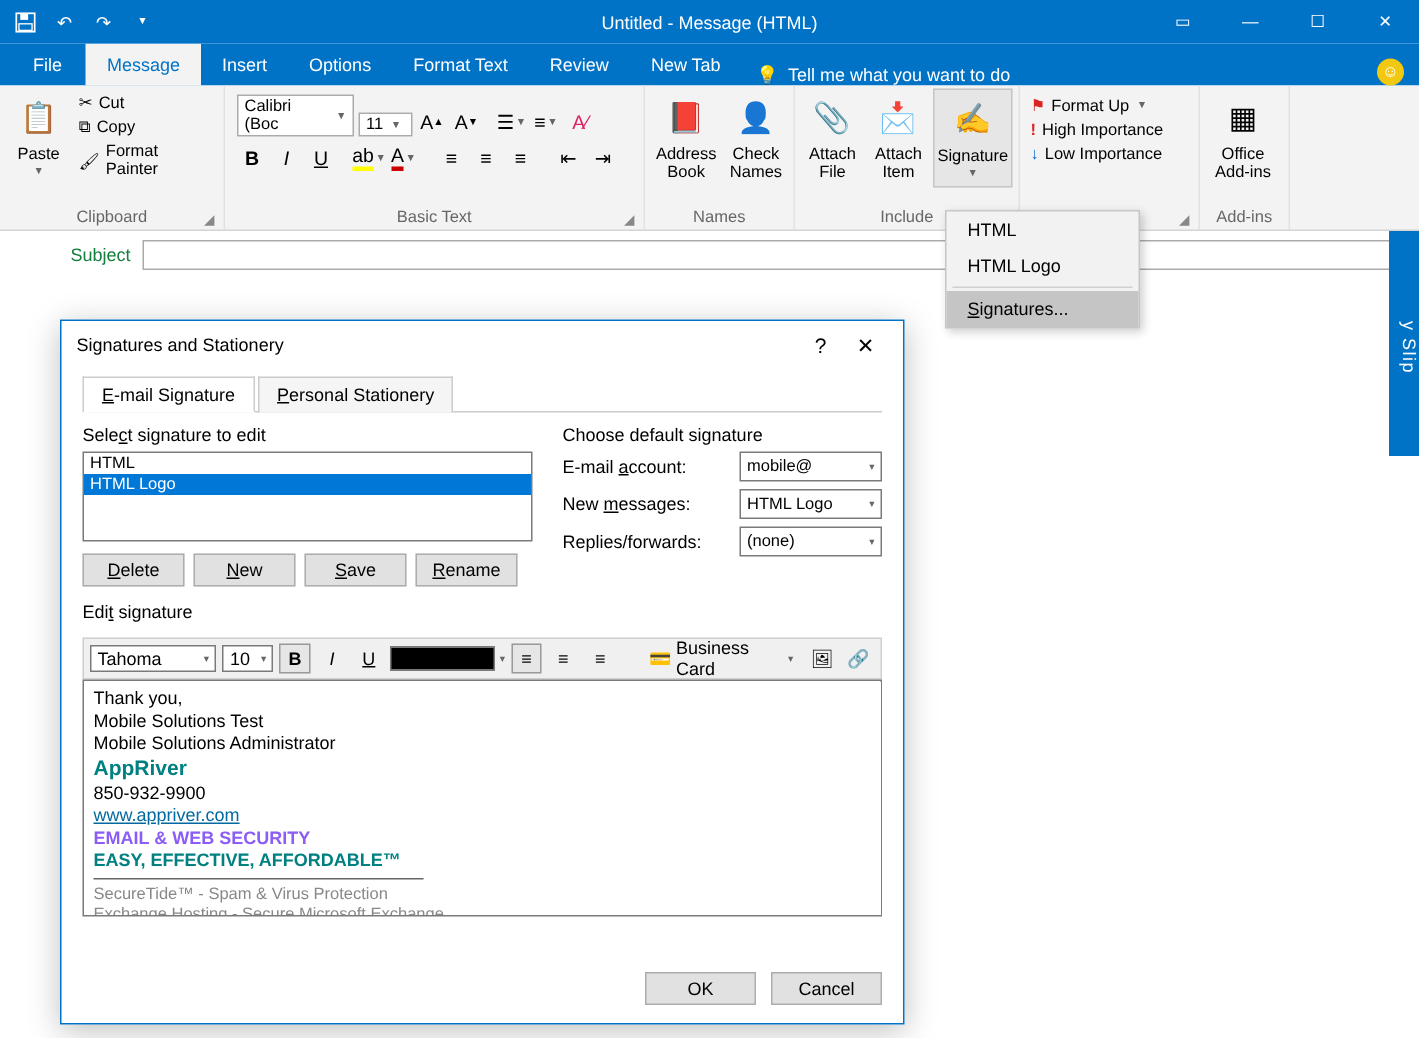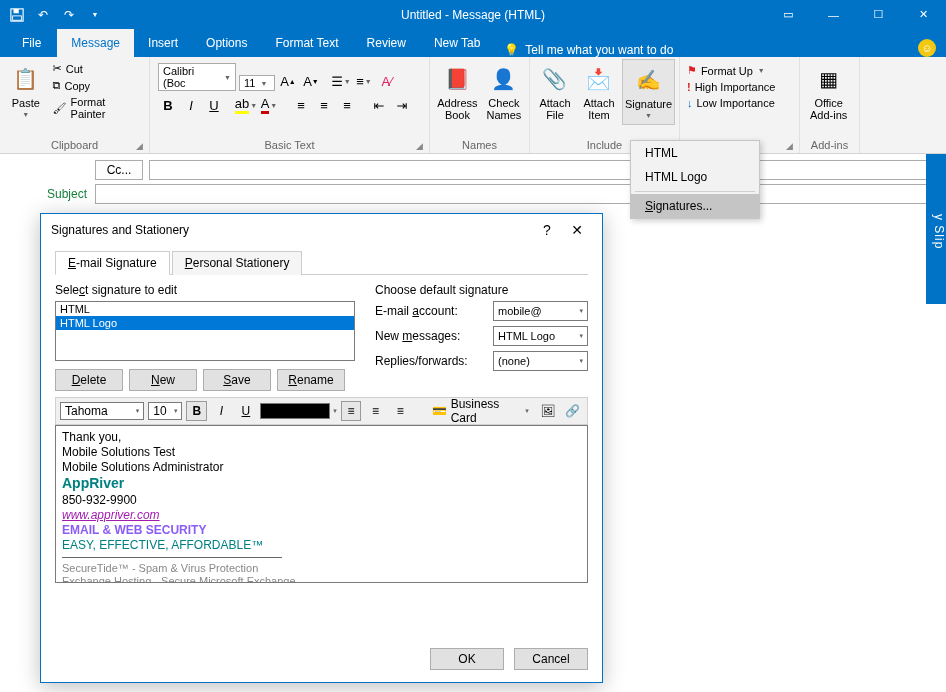--- a/index.html
+++ b/index.html
@@ -70,23 +70,23 @@
 .form-row .fl { width: 110px; }
 .form-row select, .form-row .sel { flex: 1; border: 1px solid #7a7a7a; background: #fff; height: 20px; padding: 0 4px; font-size: 11px; display: flex; align-items: center; justify-content: space-between; }
 .edit-toolbar { display: flex; align-items: center; gap: 4px; background: #f0f0f0; border: 1px solid #d0d0d0; padding: 3px 4px; margin-top: 6px; }
 .edit-toolbar .sel-font { border: 1px solid #7a7a7a; width: 90px; padding: 1px 4px; background: #fff; display:flex; justify-content:space-between; align-items:center; }
 .edit-toolbar .sel-size { border: 1px solid #7a7a7a; width: 36px; padding: 1px 4px; background: #fff; display:flex; justify-content:space-between; align-items:center;}
 .edit-toolbar .tb-btn { width: 22px; height: 20px; display: flex; align-items: center; justify-content: center; border: 1px solid transparent; cursor: pointer; }
 .edit-toolbar .tb-btn.on { border-color: #9a9a9a; background: #e6e6e6; }
 .edit-toolbar .color-well { width: 70px; height: 16px; background: #000; border:1px solid #7a7a7a; }
 .editor { border: 1px solid #7a7a7a; background: #fff; height: 158px; padding: 4px 6px; overflow-y: scroll; font-family: Tahoma, sans-serif; font-size: 12px; line-height: 1.25; }
 .editor .brand { color: #008080; font-weight: bold; font-size: 14px; }
-.editor .link { color: #a21caf; text-decoration: underline; font-style: italic; }
+.editor .link { color: #0369a1; text-decoration: underline; }
 .editor .sec1 { color: #8b5cf6; font-weight: bold; }
-.editor .sec2 { color: #008080; font-weight: normal; }
+.editor .sec2 { color: #008080; font-weight: bold; }
 .editor .grey { color: #888; font-size: 11px; }
 .editor hr { border: none; border-top: 1px solid #666; width: 220px; margin: 4px 0; }
 .dlg-footer { display: flex; justify-content: flex-end; gap: 10px; padding: 0 14px 12px; }
 .side-slip { position: absolute; right: 0; top: 154px; width: 20px; height: 150px; background: #0173c7; color: #fff; writing-mode: vertical-rl; text-align: center; font-size: 12px; padding-top: 6px; letter-spacing: 1px;}
 svg { display: block; }
 </style>
 </head>
 <body>
 
 <div class="titlebar">
@@ -267,25 +267,20 @@
         <div style="white-space:pre">Office
 Add-ins</div>
       </div>
     </div>
     <div class="rgroup-label"><span>Add-ins</span></div>
   </div>
 </div>
 
 <div class="msg-header">
   <div class="field-row">
-    <div class="field-label"></div>
-    <div class="field-btn">Cc...</div>
-    <div class="field-input"></div>
-  </div>
-  <div class="field-row">
     <div class="field-label">Subject</div>
     <div class="field-input"></div>
   </div>
 </div>
 
 <div class="sig-menu">
   <div class="mitem">HTML</div>
   <div class="mitem">HTML Logo</div>
   <hr>
   <div class="mitem hover"><u>S</u><span>ignatures...</span></div>
@@ -336,20 +331,21 @@
         <div class="form-row">
           <div class="fl">Replies/forwards:</div>
           <div class="sel">
               <span>(none)</span>
               <span class="drop">▾</span>
             </div>
         </div>
       </div>
     </div>
 
+    <div class="lbl" style="margin-top:10px">Edi<u>t</u> signature</div>
     <div class="edit-toolbar">
       <div class="sel-font">
           <span>Tahoma</span>
           <span class="drop">▾</span>
         </div>
       <div class="sel-size">
           <span>10</span>
           <span class="drop">▾</span>
         </div>
       <div class="tb-btn on">

